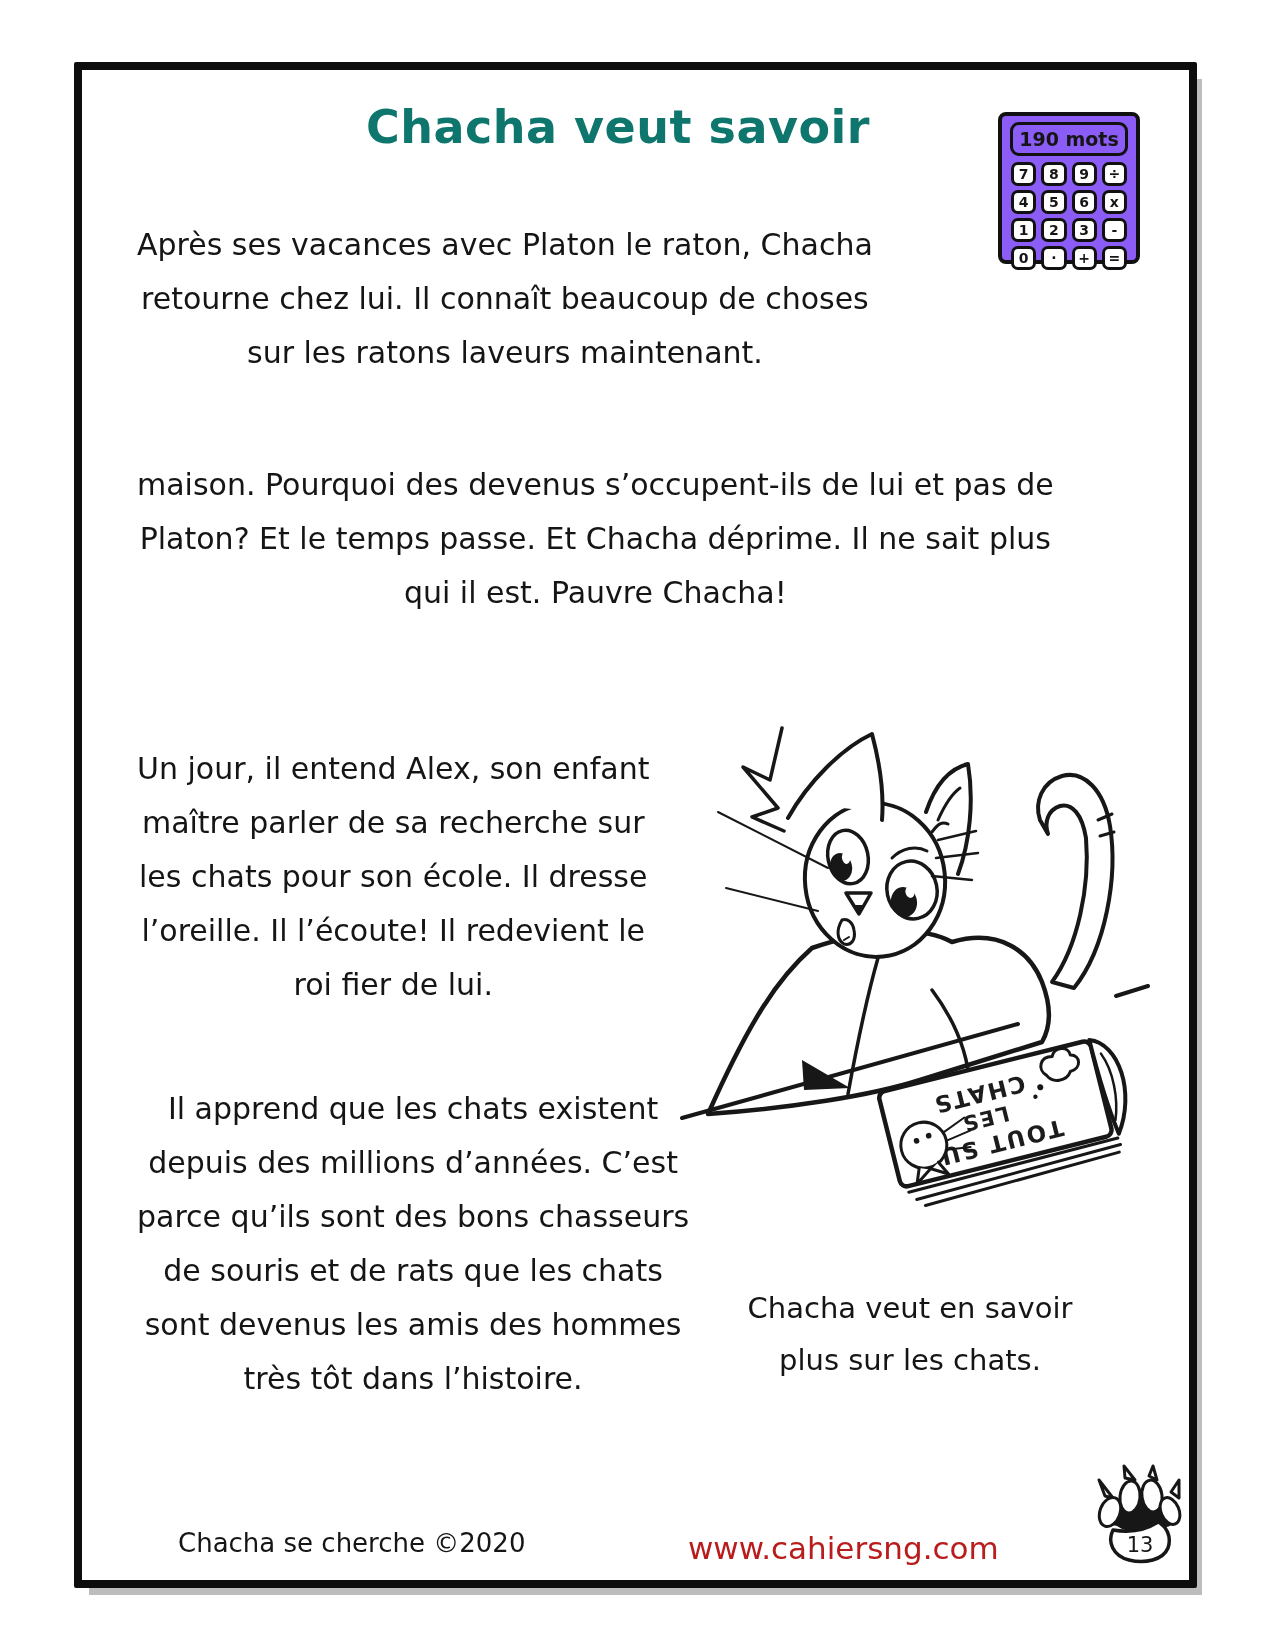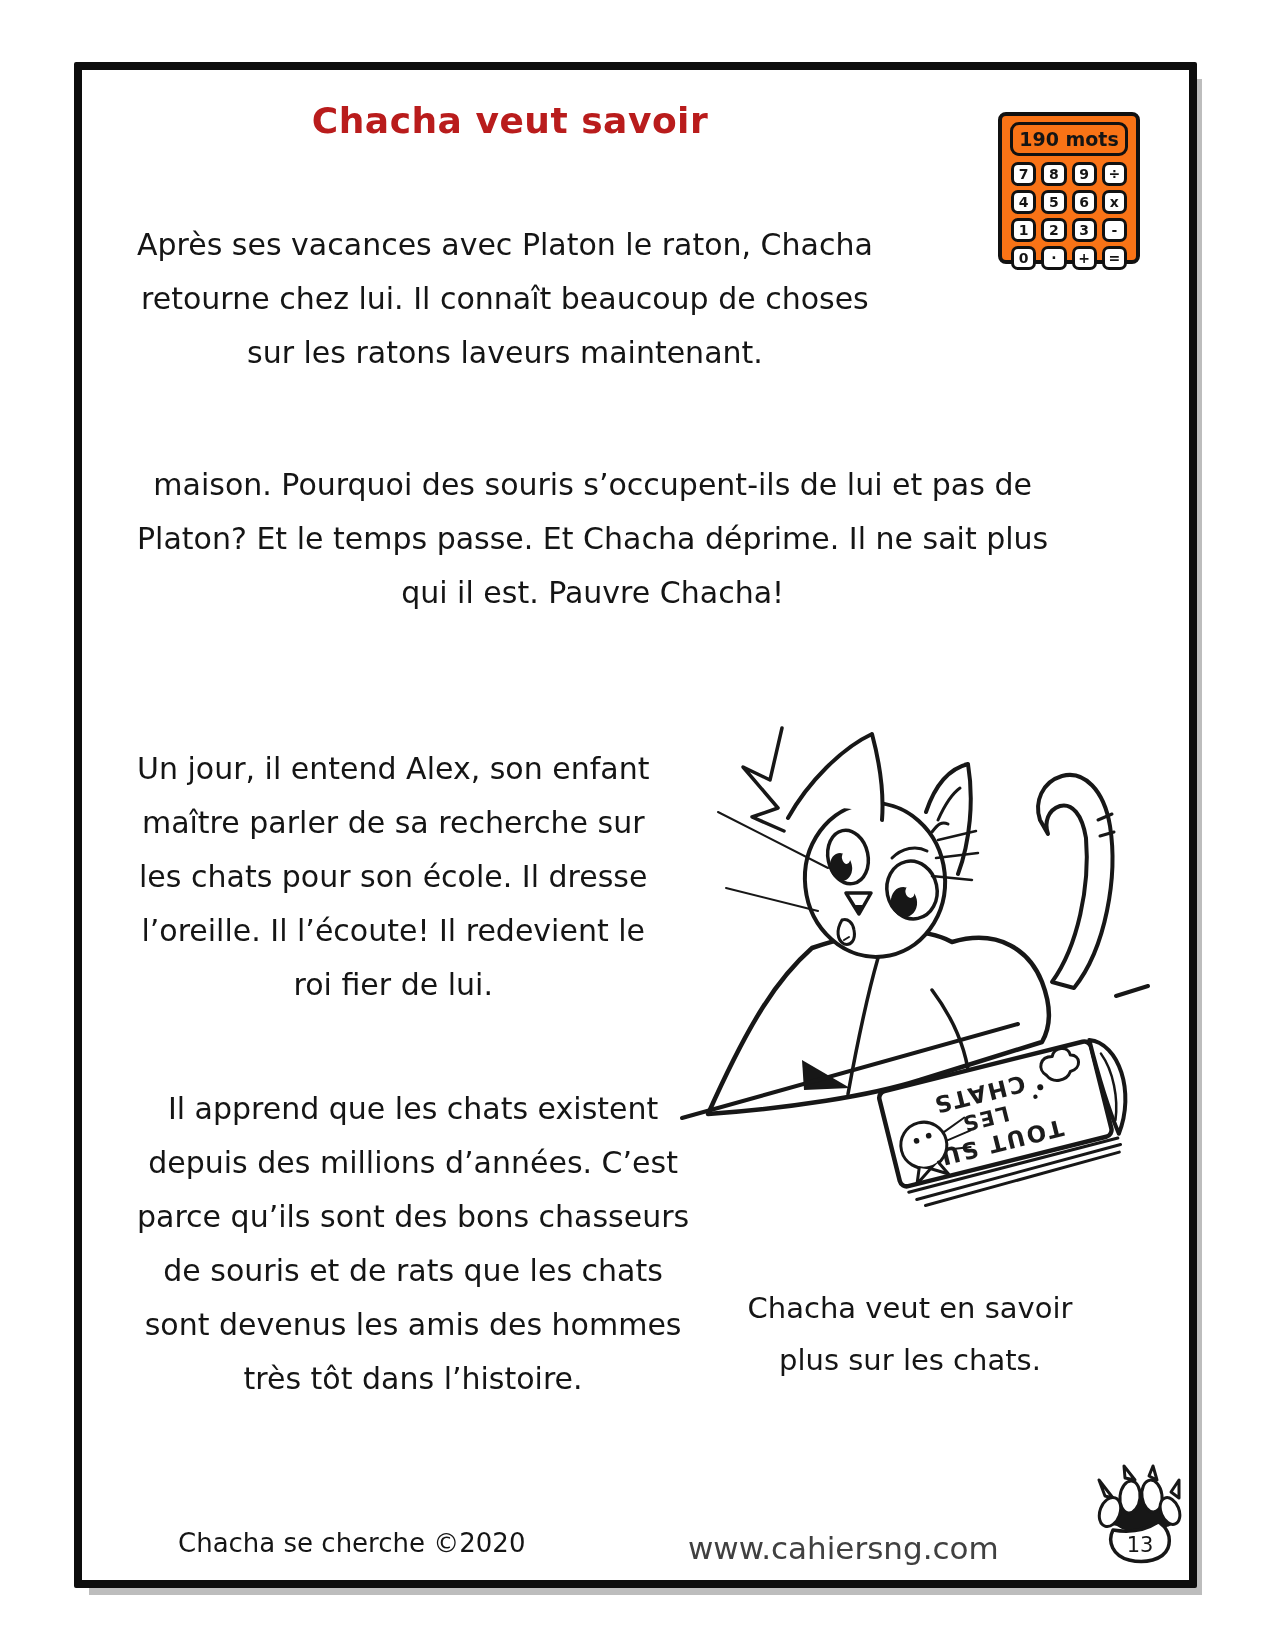--- a/index.html
+++ b/index.html
@@ -1,23 +1,23 @@
 <!DOCTYPE html>
 <html><head>
 <meta charset="utf-8">
 <style>
   html,body{margin:0;padding:0;width:1275px;height:1650px;background:#ffffff;
     font-family:"DejaVu Sans",sans-serif;color:#151515;overflow:hidden;}
   .abs{position:absolute;}
   #page-frame{left:74px;top:62px;width:1107px;height:1510px;background:#fff;
     border:8px solid #0d0d0d;border-radius:2px;box-shadow:10px 12px 0 -5px #bdbdbd;}
-  #page-title{left:150px;top:100px;width:720px;text-align:center;
-    font-size:36px;font-weight:800;letter-spacing:0.5px;color:#b91c1c;}
+  #page-title{left:150px;top:100px;width:720px;text-align:right;
+    font-size:46px;font-weight:800;letter-spacing:0.5px;color:#0f766e;}
   
-  #calculator{left:998px;top:112px;width:142px;height:152px;background:#f97316;
+  #calculator{left:998px;top:112px;width:142px;height:152px;background:#8b5cf6;
     border:4px solid #111;border-radius:8px;box-sizing:border-box;}
   #calc-display{margin:6px auto 6px auto;width:112px;height:28px;border:3px solid #111;
     border-radius:9px;display:flex;align-items:center;justify-content:center;
     font-size:19px;font-weight:700;}
   #calc-keypad{display:grid;grid-template-columns:repeat(4,1fr);gap:4px 5px;padding:0 9px;}
   .calc-key{height:18px;border:3px solid #111;border-radius:7px;background:#fff;
     display:flex;align-items:center;justify-content:center;font-size:14px;font-weight:700;}
   
   .para{font-size:30px;line-height:54px;white-space:nowrap;color:#151515;text-align:center;}
   #para-1{left:137px;top:218px;}
@@ -62,21 +62,21 @@
   </div>
 </div>
 
 <div id="para-1" class="abs para">
   <div>Après ses vacances avec Platon le raton, Chacha</div>
   <div>retourne chez lui. Il connaît beaucoup de choses</div>
   <div>sur les ratons laveurs maintenant.</div>
 </div>
 
 <div id="para-2" class="abs para">
-  <div>maison. Pourquoi des souris s’occupent-ils de lui et pas de</div>
+  <div>maison. Pourquoi des devenus s’occupent-ils de lui et pas de</div>
   <div>Platon? Et le temps passe. Et Chacha déprime. Il ne sait plus</div>
   <div>qui il est. Pauvre Chacha!</div>
 </div>
 
 <div id="para-3" class="abs para">
   <div>Un jour, il entend Alex, son enfant</div>
   <div>maître parler de sa recherche sur</div>
   <div>les chats pour son école. Il dresse</div>
   <div>l’oreille. Il l’écoute! Il redevient le</div>
   <div>roi fier de lui.</div>
@@ -168,21 +168,21 @@
     </g>
   </g>
 </svg>
 
 <div id="caption" class="abs">
   <div>Chacha veut en savoir</div>
   <div>plus sur les chats.</div>
 </div>
 
 <div id="footer-credit" class="abs">Chacha se cherche ©2020</div>
-<a id="footer-site" class="abs" href="#" style="color:#404040;">www.cahiersng.com</a>
+<a id="footer-site" class="abs" href="#" style="color:#b91c1c;">www.cahiersng.com</a>
 
 <svg class="abs" style="left:1093px;top:1466px;" width="92" height="102" viewBox="0 0 92 102">
   <path d="M14 46 C18 28 72 26 80 46 C84 58 76 64 64 60 C50 68 36 68 24 60 C14 58 10 52 14 46 Z" fill="#171717"></path>
   <path class="inkfill" stroke-width="3" d="M12 30 L6 14 L20 32 Z"></path>
   <path class="inkfill" stroke-width="3" d="M32 12 L31 0 L42 14 Z"></path>
   <path class="inkfill" stroke-width="3" d="M56 10 L60 0 L64 14 Z"></path>
   <path class="inkfill" stroke-width="3" d="M78 26 L86 14 L86 32 Z"></path>
   <ellipse class="inkfill" stroke-width="3" cx="17" cy="46" rx="10" ry="15" transform="rotate(20 17 46)"></ellipse>
   <ellipse class="inkfill" stroke-width="3" cx="37" cy="31" rx="10" ry="16" transform="rotate(6 37 31)"></ellipse>
   <ellipse class="inkfill" stroke-width="3" cx="59" cy="30" rx="10" ry="16" transform="rotate(-8 59 30)"></ellipse>

